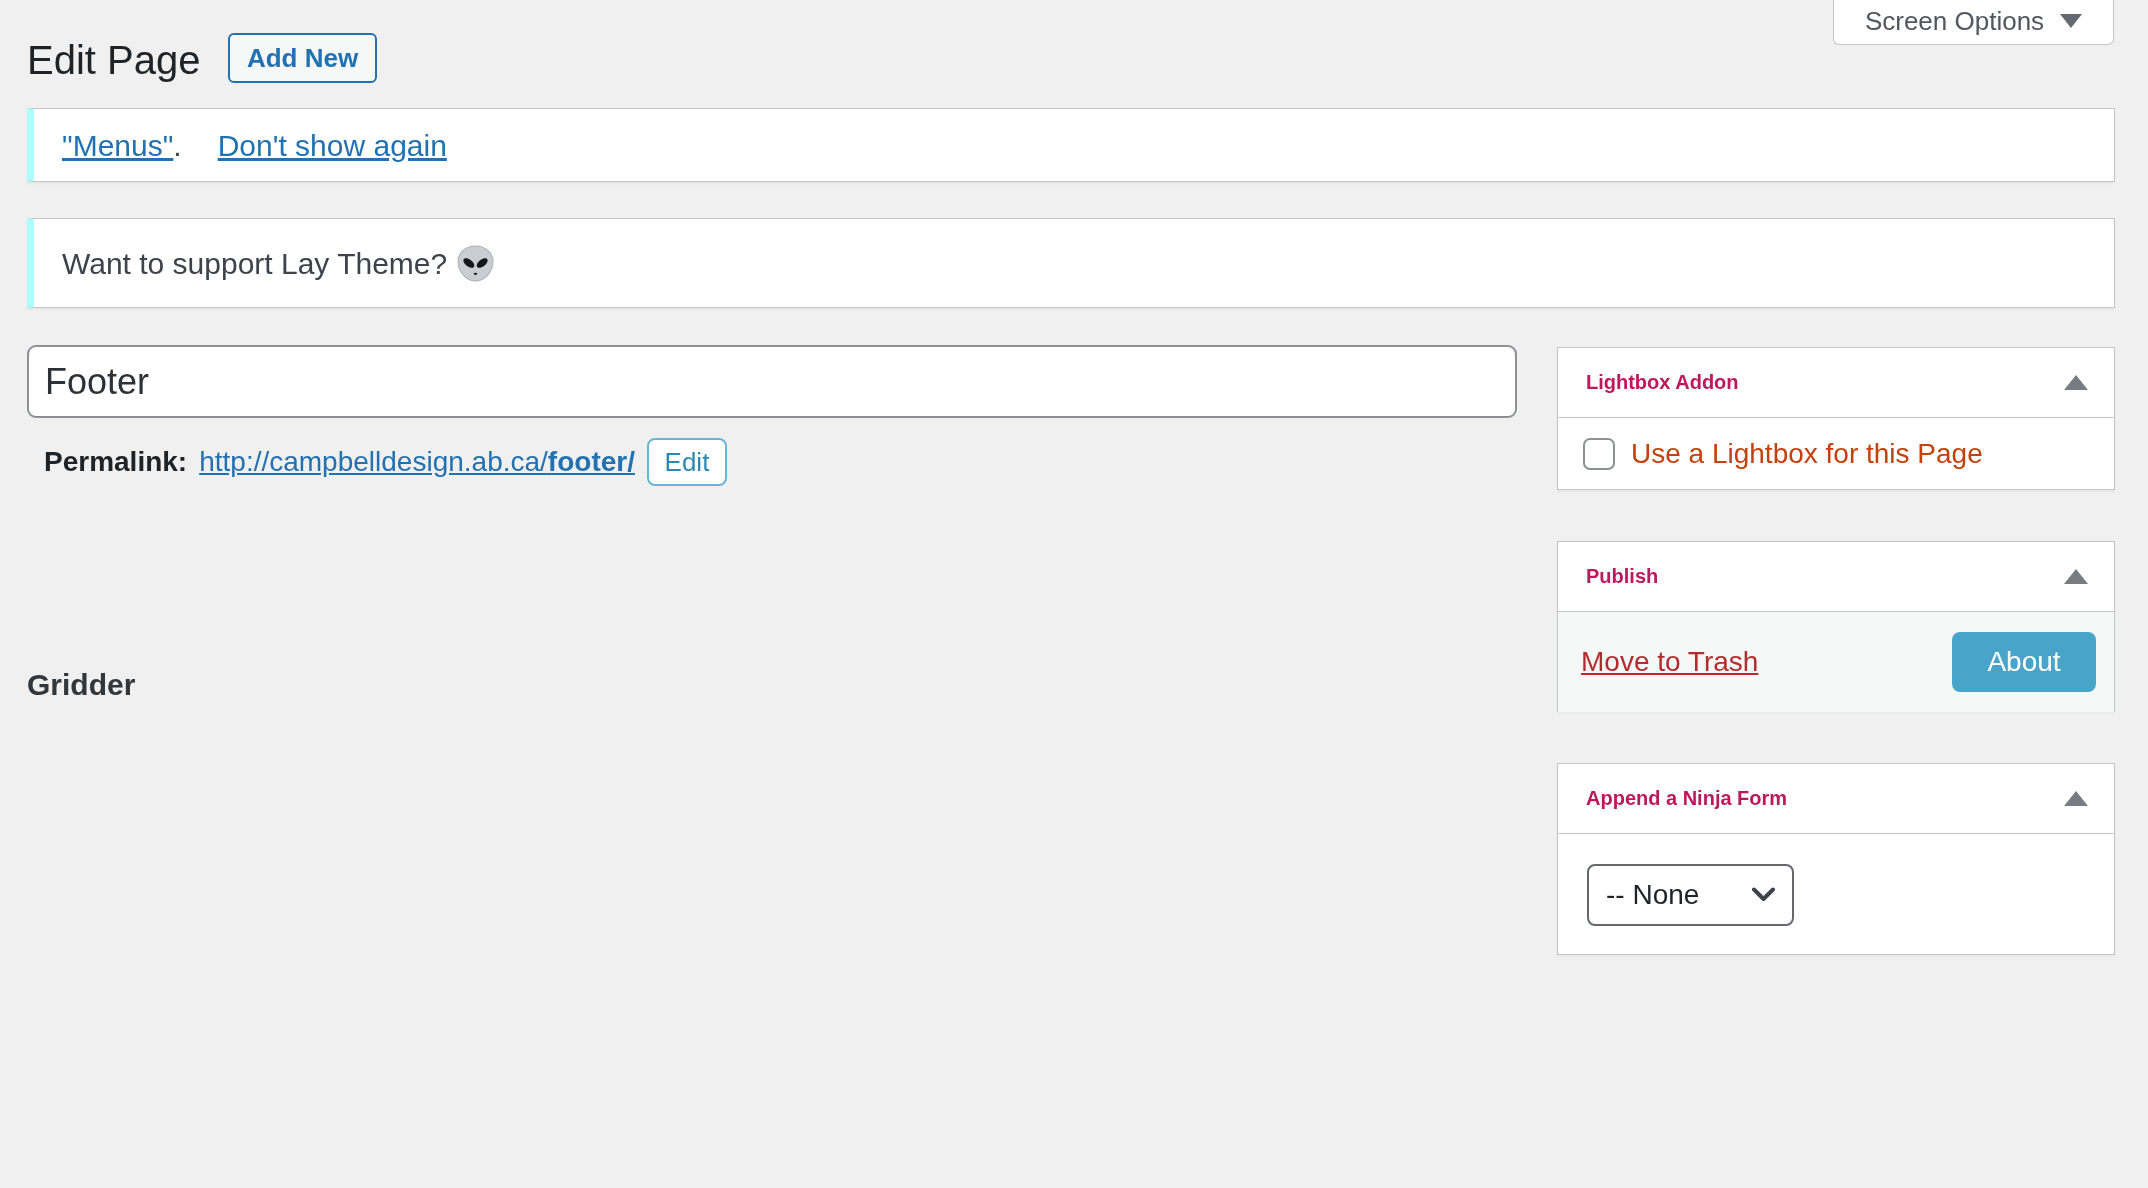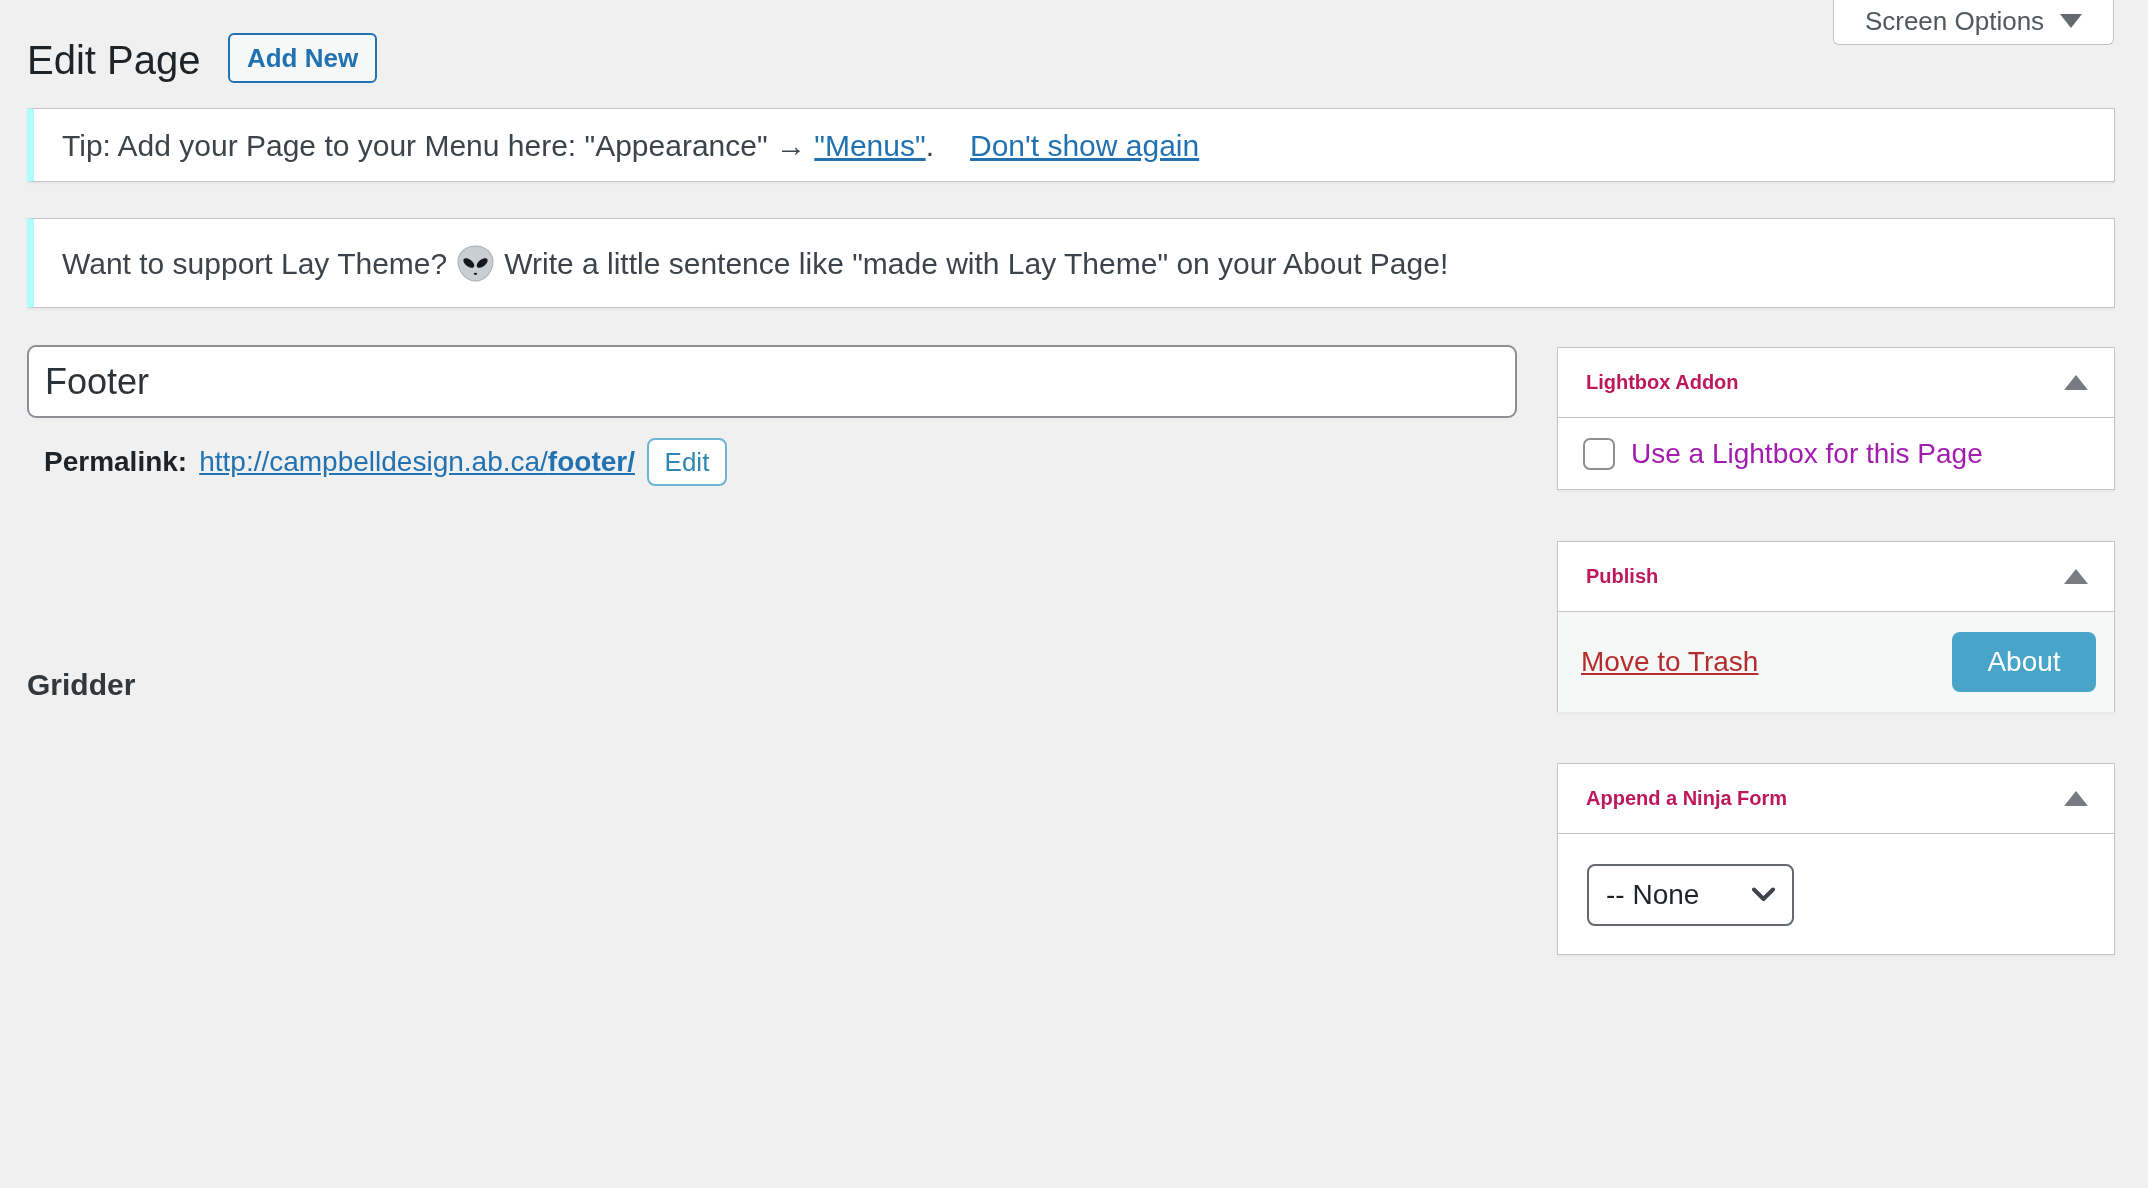--- a/index.html
+++ b/index.html
@@ -98,21 +98,21 @@
     border-bottom:15px solid #787c82;
   }
   .postbox-body { display:flex; align-items:center; }
 
   .lightbox-body { height:71px; padding:0 25px; }
   .checkbox {
     -webkit-appearance:none; appearance:none;
     width:32px; height:32px; margin:0 16px 0 0;
     background:#fff; border:2px solid #8c8f94; border-radius:7px; cursor:pointer;
   }
-  .checkbox-label { font-size:28px; color:#a21caf; cursor:pointer; }
+  .checkbox-label { font-size:28px; color:#c2410c; cursor:pointer; }
 
   .publish-body {
     height:100px; background:#f6f7f7;
     justify-content:space-between; padding:0 18px 0 23px;
   }
   .trash-link { color:#b32d2e; text-decoration:underline; font-size:28px; }
   .update-btn {
     width:144px; height:60px; background:#48a5c9; border:none; border-radius:8px;
     color:#fff; font-family:inherit; font-size:28px; cursor:pointer;
   }
@@ -132,34 +132,33 @@
 <button class="screen-options">
   <span>Screen Options</span>
   <span class="caret-down"></span>
 </button>
 
 <h1 class="page-title">Edit Page</h1>
 <button class="add-new-btn">Add New</button>
 
 <div class="notice notice-tip">
   <div class="notice-inner">
-    <span>Tip: Add your Page to your Menu here: "Appearance" → </span><a>"Menus"</a><span>.</span><a class="dismiss-link">Don't show again</a>
+    <a>"Menus"</a><span>.</span><a class="dismiss-link">Don't show again</a>
   </div>
 </div>
 
 <div class="notice notice-support">
   <div class="notice-inner">
     <span>Want to support Lay Theme?</span>
     <svg class="alien" viewBox="0 0 36 36" aria-hidden="true">
       <path d="M18 1 C28 1 35 8 35 16 C35 26 27 35 18 35 C9 35 1 26 1 16 C1 8 8 1 18 1 Z" fill="#c9ced3" stroke="#aab0b6" stroke-width="1"></path>
       <ellipse cx="11.5" cy="17.5" rx="6.2" ry="3.4" transform="rotate(38 11.5 17.5)" fill="#15181b"></ellipse>
       <ellipse cx="24.5" cy="17.5" rx="6.2" ry="3.4" transform="rotate(-38 24.5 17.5)" fill="#15181b"></ellipse>
       <ellipse cx="18" cy="28" rx="1.7" ry="1.1" fill="#15181b"></ellipse>
     </svg>
-    <span>Write a little sentence like "made with Lay Theme" on your About Page!</span>
   </div>
 </div>
 
 <input class="title-input" type="text" value="Footer" style="">
 
 <div class="permalink-row">
   <span class="permalink-label">Permalink:</span>
   <a class="permalink-link"><span>http://campbelldesign.ab.ca/</span><span class="slug">footer/</span></a>
   <button class="permalink-edit-btn">Edit</button>
 </div>

